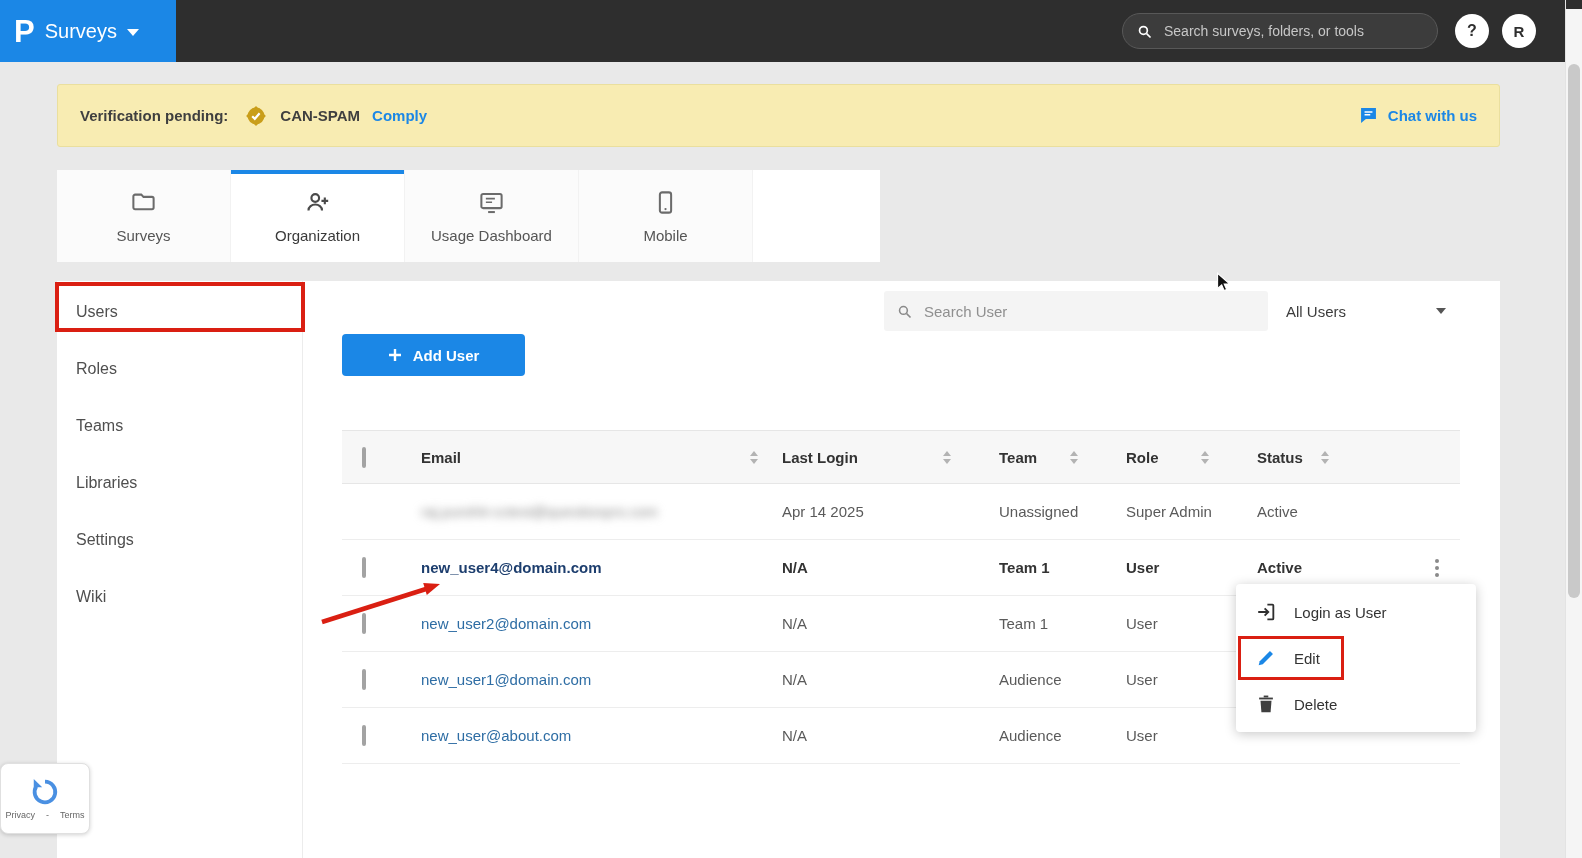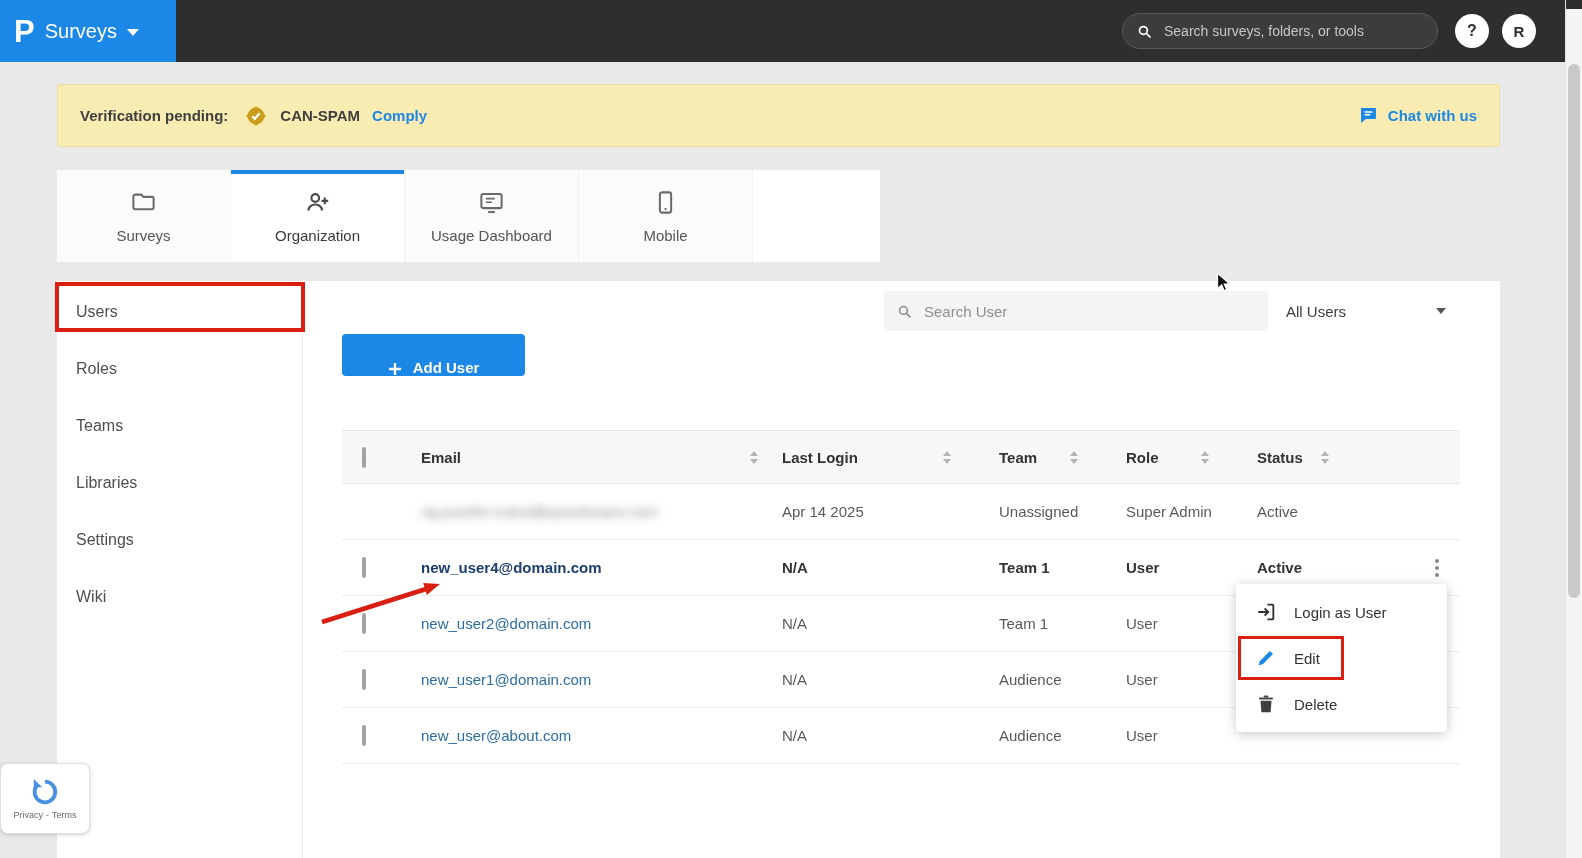--- a/index.html
+++ b/index.html
@@ -53,21 +53,21 @@
   .main-panel{position:absolute;left:303px;top:281px;width:1197px;height:577px;background:#fff;}
 
   .user-search{position:absolute;left:884px;top:291px;width:384px;height:40px;background:#f4f4f4;
       border-radius:3px;display:flex;align-items:center;gap:9px;padding:0 12px;box-sizing:border-box;}
   .user-search input{flex:1;background:transparent;border:0;outline:0;font-size:15px;color:#333;font-family:inherit;}
   .user-search input::placeholder{color:#8f8f8f;}
   .user-filter{position:absolute;left:1286px;top:291px;width:166px;height:40px;display:flex;
       align-items:center;justify-content:space-between;font-size:15px;color:#3c3c3c;cursor:pointer;padding-right:6px;box-sizing:border-box;}
   .caret-dark{width:0;height:0;border-left:5px solid transparent;border-right:5px solid transparent;border-top:6px solid #555;}
   .add-user{position:absolute;left:342px;top:334px;width:183px;height:42px;background:#1b87e6;border-radius:4px;
-      color:#fff;display:flex;align-items:flex-end;justify-content:center;gap:11px;font-size:15px;font-weight:bold;cursor:pointer;}
+      color:#fff;display:flex;align-items:center;justify-content:center;gap:11px;font-size:15px;font-weight:bold;cursor:pointer;}
 
   
   .table{position:absolute;left:342px;top:430px;width:1118px;}
   .trow{display:grid;grid-template-columns:79px 361px 193px 127px 131px 120px 1fr;align-items:center;
       height:55px;border-bottom:1px solid #ededed;font-size:15px;color:#5a5a5a;background:#fff;}
   .thead{height:52px;background:#f7f7f7;border-top:1px solid #e6e6e6;border-bottom:1px solid #e6e6e6;
       color:#333;font-weight:bold;}
   .hcell{display:flex;align-items:center;justify-content:space-between;padding-right:24px;}
   .pad{padding-left:24px;box-sizing:border-box;}
   .cell-cb{padding-left:20px;}
@@ -77,36 +77,36 @@
   .sort .up{border-bottom:5px solid #b3b3b3;}
   .sort .dn{border-top:5px solid #b3b3b3;}
   .email-link{color:#2e6da4;cursor:pointer;}
   .row-selected{color:#333;font-weight:bold;}
   .row-selected .email-link{color:#1d3e6e;}
   .blurred{filter:blur(4px);color:#8a8a8a;}
   .kebab{margin-left:auto;margin-right:16px;display:flex;flex-direction:column;gap:3px;cursor:pointer;padding:5px;}
   .kebab i{width:4px;height:4px;border-radius:50%;background:#8a8a8a;}
 
   
-  .ctx{position:absolute;left:1236px;top:584px;width:211px;background:#fff;border-radius:4px;
+  .ctx{position:absolute;left:1236px;top:584px;width:240px;background:#fff;border-radius:4px;
       box-shadow:0 2px 12px rgba(0,0,0,.22);z-index:20;padding:5px 0;}
   .ctx-item{height:46px;display:flex;align-items:center;gap:17px;padding:0 19px;font-size:15px;color:#333;cursor:pointer;}
   .ctx-item svg{width:22px;height:22px;flex:none;}
 
   
   .anno{position:absolute;z-index:32;pointer-events:none;box-sizing:border-box;}
   .anno-users{left:55px;top:282px;width:250px;height:50px;border:4px solid #da1f12;}
   .anno-edit{left:1238px;top:636px;width:106px;height:44px;border:3px solid #da1f12;}
   .anno-arrow{left:314px;top:572px;width:140px;height:60px;}
 
   
   .recaptcha{position:absolute;left:0;top:763px;width:88px;height:69px;background:#fff;
       border:1px solid #e0e0e0;border-radius:8px;box-shadow:0 1px 4px rgba(0,0,0,.18);
       display:flex;flex-direction:column;align-items:center;justify-content:center;gap:3px;z-index:10;}
-  .recaptcha-links{font-size:9px;color:#666;display:flex;gap:3px;}
+  .recaptcha-links{font-size:9px;color:#666;display:flex;gap:11px;}
   .recaptcha-links span{cursor:pointer;}
 
   
   .scrollbar{position:absolute;right:0;top:0;width:17px;height:858px;background:#f5f5f5;
       border-left:1px solid #e3e3e3;box-sizing:border-box;z-index:45;}
   .scroll-cap{position:absolute;left:0;top:0;width:17px;height:9px;background:#2e2e2e;}
   .scroll-thumb{position:absolute;left:2px;top:64px;width:12px;height:534px;border-radius:6px;background:#c9c9c9;cursor:pointer;}
   .cursor{position:absolute;left:1213px;top:270px;z-index:60;pointer-events:none;}
 </style>
 </head>

